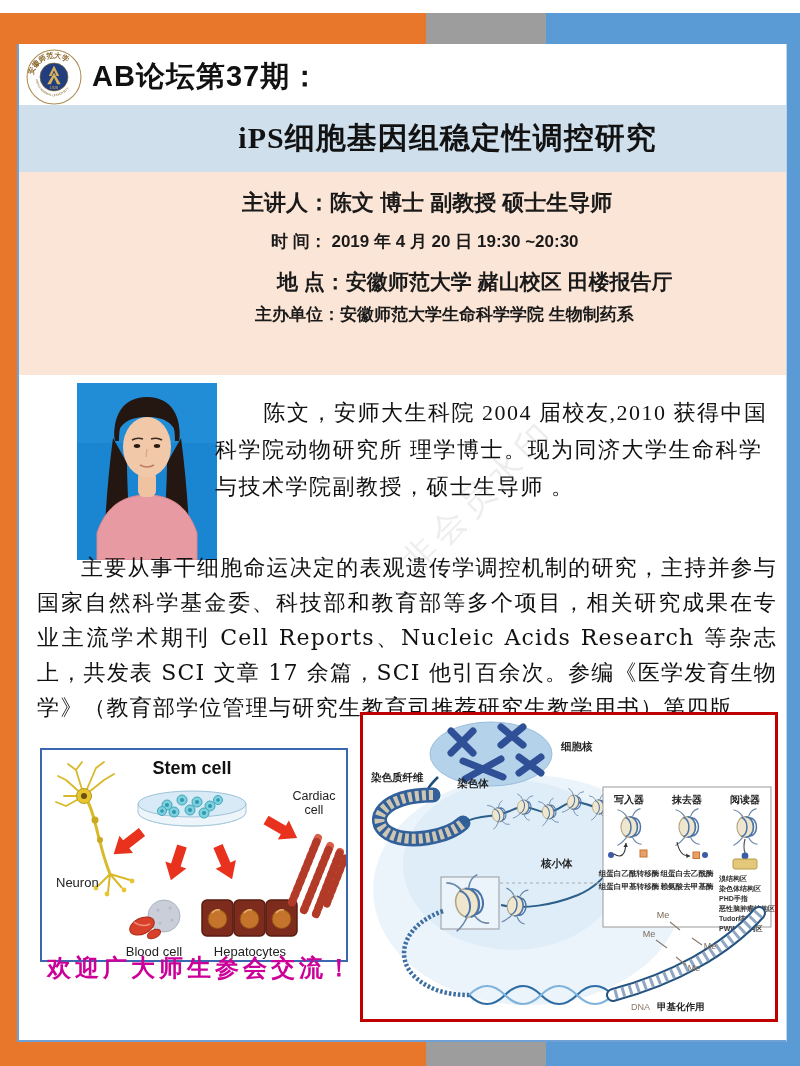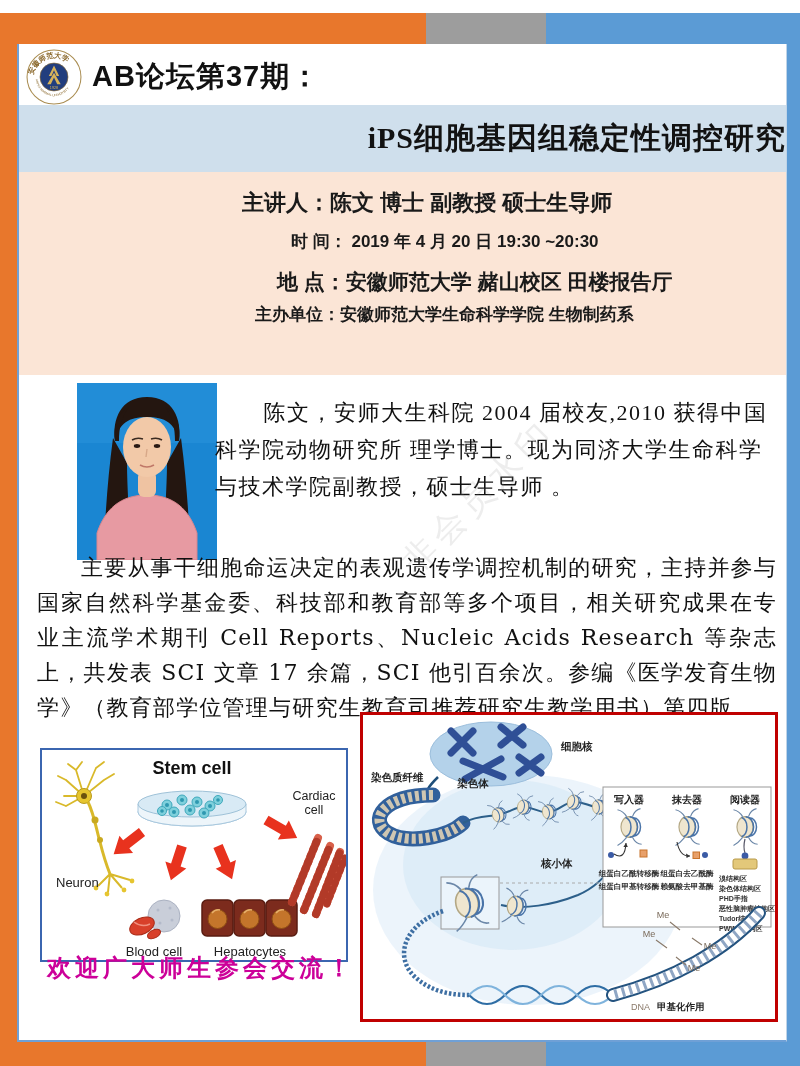--- a/index.html
+++ b/index.html
@@ -16,28 +16,28 @@
   .right-strip{position:absolute;left:787px;top:13px;width:13px;height:1029px;background:#5B9BD5;}
   .content{position:absolute;left:17px;top:44px;width:770px;height:998px;background:#ffffff;
            border-left:2px solid #6FA0D6;border-right:1px solid #BFD4E8;border-bottom:2px solid #6FA0D6;box-sizing:border-box;}
   
   .header-band{position:absolute;left:0;top:0;width:100%;height:61px;background:#ffffff;}
   .logo{position:absolute;left:7px;top:5px;width:56px;height:56px;}
   .forum-label{position:absolute;left:73px;top:0;height:61px;line-height:64px;
                font-size:29px;font-weight:bold;color:#111;letter-spacing:1px;}
   
   .title-band{position:absolute;left:0;top:61px;width:100%;height:67px;background:#CFDFEC;}
-  .lecture-title{width:100%;text-align:right;padding-left:90px;box-sizing:border-box;
+  .lecture-title{width:100%;text-align:center;padding-left:90px;box-sizing:border-box;
                  line-height:66px;font-size:30px;font-weight:bold;color:#121212;
                  font-family:"Liberation Serif", serif;letter-spacing:1px;}
   
   .info-band{position:absolute;left:0;top:128px;width:100%;height:203px;background:#FBE5D6;}
   .info-line{position:absolute;font-weight:bold;color:#1a1a1a;white-space:nowrap;}
   .speaker-line{left:223px;top:16px;font-size:22px;}
-  .time-line{left:272px;top:58px;font-size:17px;}
+  .time-line{left:252px;top:58px;font-size:17px;}
   .place-line{left:258px;top:96px;font-size:21px;}
   .host-line{left:236px;top:131px;font-size:17px;}
   .organizer-line{left:236px;top:165px;font-size:17px;}
   
   .photo{position:absolute;left:58px;top:339px;width:140px;height:177px;}
   .bio-text{position:absolute;left:196px;top:350px;width:562px;
             font-family:Liberation Serif, serif;font-size:22px;line-height:37px;
             letter-spacing:1.5px;color:#111;text-indent:2.2em;}
   .research-text{position:absolute;left:18px;top:506px;width:740px;
             font-family:"DejaVu Serif", serif;font-size:22px;line-height:35px;

